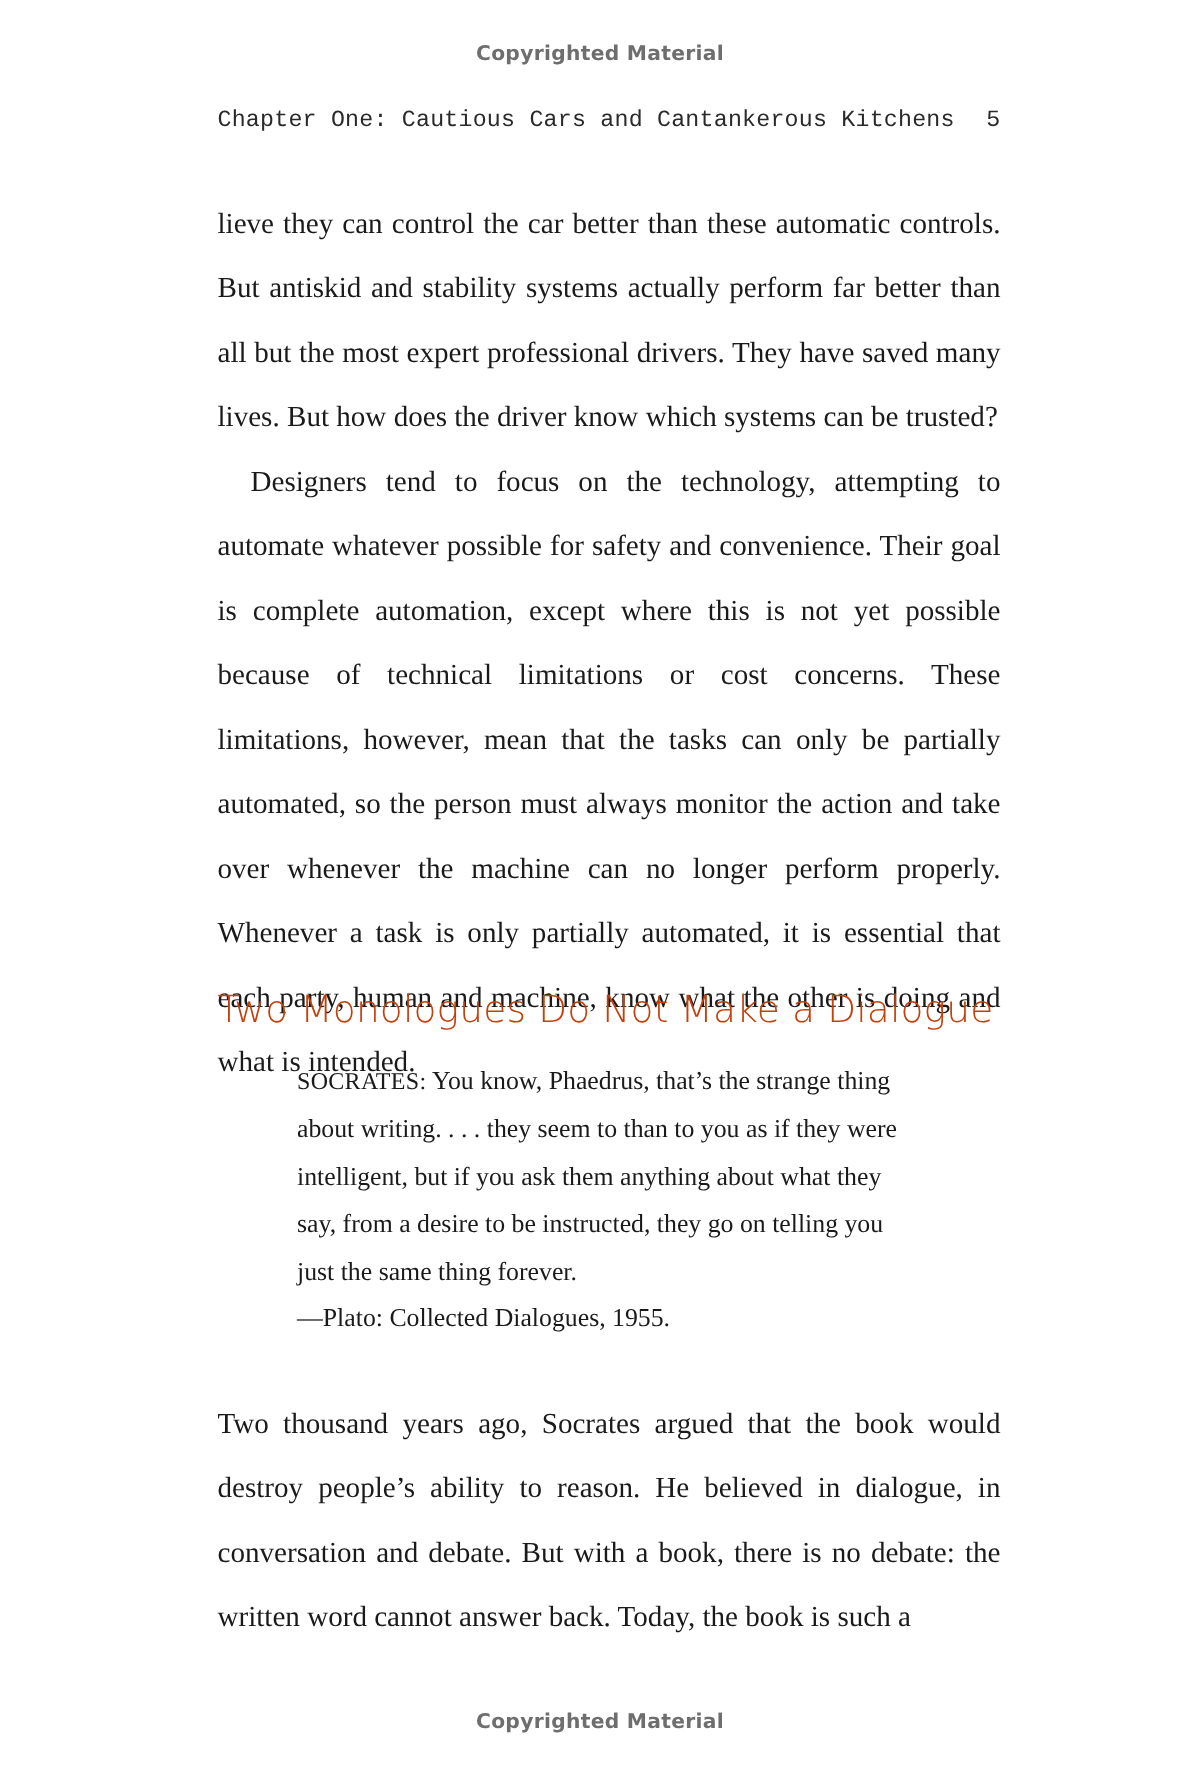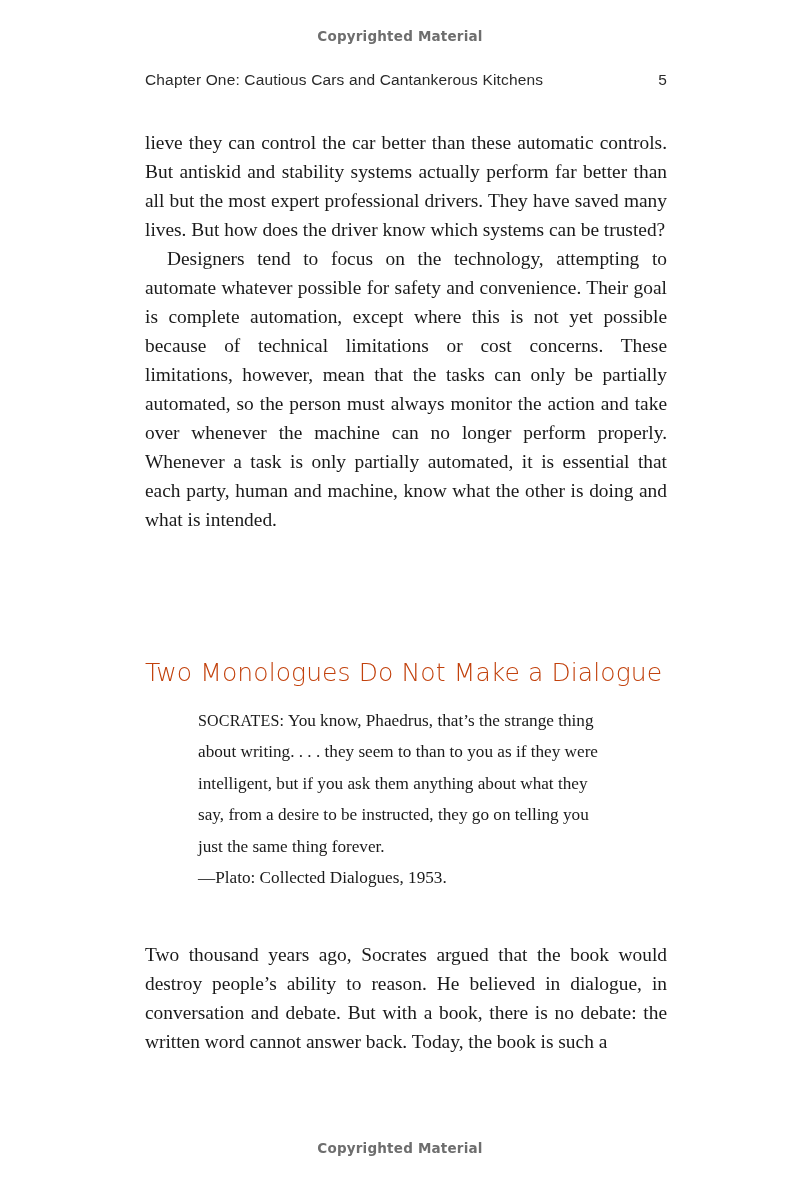--- a/index.html
+++ b/index.html
@@ -40,21 +40,21 @@
   .copyright-bottom { top: 1140px; }
 
   .running-head {
     position: absolute;
     left: 145px;
     top: 71px;
     width: 522px;
     display: flex;
     justify-content: space-between;
     align-items: baseline;
-    font-family: Liberation Sans, sans-serif;
+    font-family: Liberation Mono, monospace;
     font-weight: 300;
     font-size: 15.5px;
     letter-spacing: 0.15px;
     color: #2a2a2a;
   }
   .running-head .chapter-title {
     white-space: nowrap;
   }
   .running-head .folio {
     font-size: 15.5px;
@@ -64,21 +64,21 @@
   .text-column {
     position: absolute;
     left: 145px;
     top: 128px;
     width: 522px;
   }
 
   p.body-para {
     margin: 0;
     font-size: 19.4px;
-    line-height: 29px;
+    line-height: 43px;
     text-align: justify;
     text-justify: inter-word;
     hyphens: none;
     text-indent: 0;
   }
   p.body-para.indented {
     text-indent: 22px;
   }
   p.body-para.last-line-natural {
     text-align-last: left;
@@ -123,21 +123,20 @@
     line-height: 31.4px;
     text-align: right;
   }
 
   
   .closing-column {
     position: absolute;
     left: 145px;
     top: 928px;
     width: 522px;
-    margin-top: 12px;
   }
 </style>
 </head>
 <body>
 
 <div class="page">
 
   <div class="copyright-mark copyright-top">Copyrighted Material</div>
 
   <div class="running-head">
@@ -147,21 +146,21 @@
 
   <div class="text-column">
     <p class="body-para">lieve they can control the car better than these automatic controls. But antiskid and stability systems actually perform far better than all but the most expert professional drivers. They have saved many lives. But how does the driver know which systems can be trusted?</p>
     <p class="body-para indented">Designers tend to focus on the technology, attempting to automate whatever possible for safety and convenience. Their goal is complete automation, except where this is not yet possible because of technical limitations or cost concerns. These limitations, however, mean that the tasks can only be partially automated, so the person must always monitor the action and take over whenever the machine can no longer perform properly. Whenever a task is only partially automated, it is essential that each party, human and machine, know what the other is doing and what is intended.</p>
   </div>
 
   <h2 class="section-heading">Two Monologues Do Not Make a Dialogue</h2>
 
   <div class="quote-block">
     <p><span class="quote-speaker">SOCRATES:</span><span> You know, Phaedrus, that’s the strange thing about writing. . . . they seem to than to you as if they were intelligent, but if you ask them anything about what they say, from a desire to be instructed, they go on telling you just the same thing forever.</span></p>
-    <p class="quote-attribution">—Plato: Collected Dialogues, 1953.</p>
+    <p class="quote-attribution">—Plato: Collected Dialogues, 1955.</p>
   </div>
 
   <div class="closing-column">
     <p class="body-para last-line-natural">Two thousand years ago, Socrates argued that the book would destroy people’s ability to reason. He believed in dialogue, in conversation and debate. But with a book, there is no debate: the written word cannot answer back. Today, the book is such a</p>
   </div>
 
   <div class="copyright-mark copyright-bottom">Copyrighted Material</div>
 
 </div>
 

